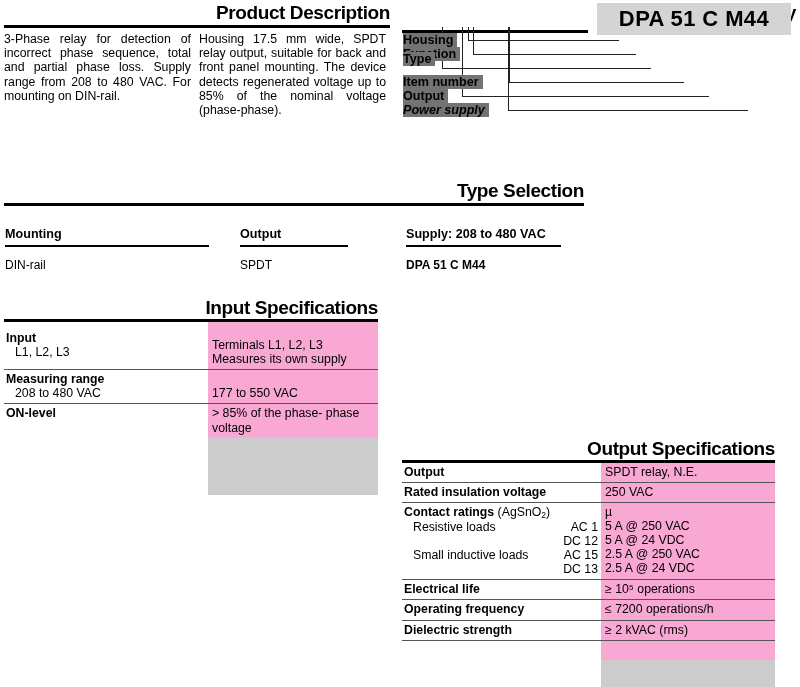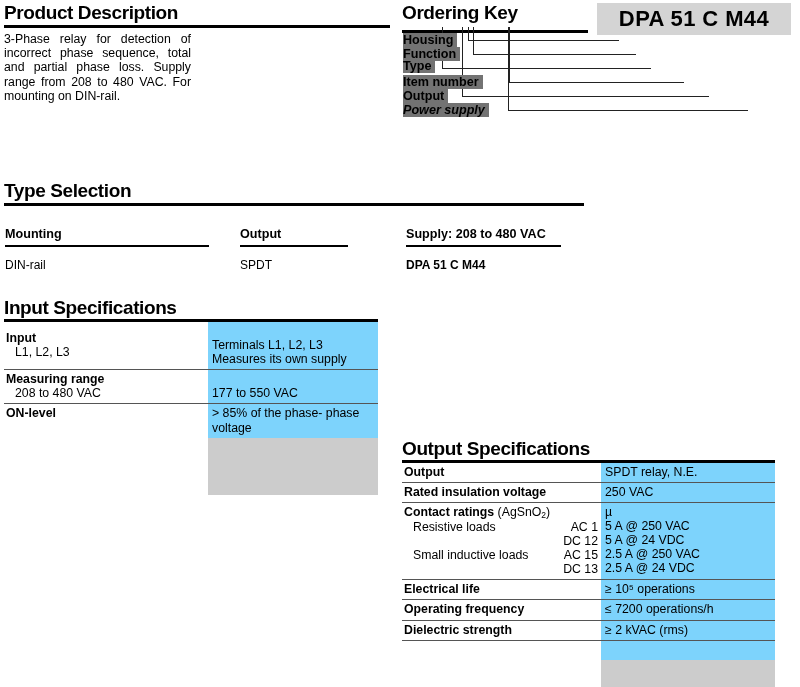--- a/index.html
+++ b/index.html
@@ -22,20 +22,21 @@
     overflow: hidden;
   }
 
   
   .sec-head {
     font-size: 19px;
     font-weight: bold;
     letter-spacing: -0.4px;
     line-height: 22px;
     white-space: nowrap;
+    text-align: right;
   }
   .sec-rule {
     background: #000;
     height: 3px;
     font-size: 0;
     line-height: 0;
   }
 
   
   .abs { position: absolute; }
@@ -134,21 +135,21 @@
     border-top: 1.5px solid #555;
   }
   .spec-row.first { border-top: none; }
   .spec-key {
     font-size: 12.3px;
     line-height: 14.1px;
     padding: 2px 3px 3px 2px;
     box-sizing: border-box;
   }
   .spec-val {
-    background: #7dd3fc;
+    background: #f9a8d4;
     font-size: 12.3px;
     line-height: 14.1px;
     padding: 2px 4px 3px 4px;
     box-sizing: border-box;
   }
   .k-bold { font-weight: bold; }
   .k-ind { padding-left: 9px; display: block; }
   .nowrap { white-space: nowrap; }
   .ratings-line {
     display: flex;
@@ -182,20 +183,23 @@
 
 <div class="page">
 
   <section class="abs" id="product-description">
     <div class="sec-head">Product Description</div>
     <div class="sec-rule" style="width:386px;margin-top:1px;"></div>
     <div class="pd-cols">
       <div class="pd-col">
         <p>3-Phase relay for detection of incorrect phase sequence, total and partial phase loss. Supply range from 208 to 480 VAC. For mounting on DIN-rail.</p>
       </div>
+      <div class="pd-col">
+        <p>Housing 17.5 mm wide, SPDT relay output, suitable for back and front panel mounting. The device detects regenerated voltage up to 85% of the nominal voltage (phase-phase).</p>
+      </div>
     </div>
   </section>
 
   <section class="abs" id="ordering-key">
     <div class="ok-head-row">
       <div class="sec-head">Ordering Key</div>
       <div class="ok-head-rule"></div>
       <div class="ok-code-box">
         <span class="ok-code">DPA 51 C M44</span>
       </div>
@@ -205,21 +209,21 @@
 
       <div class="ok-leader" style="left:66px; top:-5px; width:150px; height:13px;"></div>
       <div class="ok-leader" style="left:71px; top:-5px; width:162px; height:27px;"></div>
       <div class="ok-leader" style="left:40px; top:-5px; width:208px; height:41px;"></div>
       <div class="ok-leader" style="left:107px; top:-5px; width:174px; height:55px;"></div>
       <div class="ok-leader" style="left:60px; top:-5px; width:246px; height:69px;"></div>
       <div class="ok-leader" style="left:106px; top:-5px; width:239px; height:83px;"></div>
 
       <div class="ok-label" style="top:1px;">Housing</div>
       <div class="ok-label" style="top:15px;">Function</div>
-      <div class="ok-label" style="top:27px;">Type</div>
+      <div class="ok-label" style="top:20px;">Type</div>
       <div class="ok-label" style="top:43px;">Item number</div>
       <div class="ok-label" style="top:57px;">Output</div>
       <div class="ok-label" style="top:71px;font-style:italic;">Power supply</div>
     </div>
   </section>
 
   <section class="abs" id="type-selection">
     <div class="sec-head">Type Selection</div>
     <div class="sec-rule ts-rule"></div>
     <div class="ts-row">

